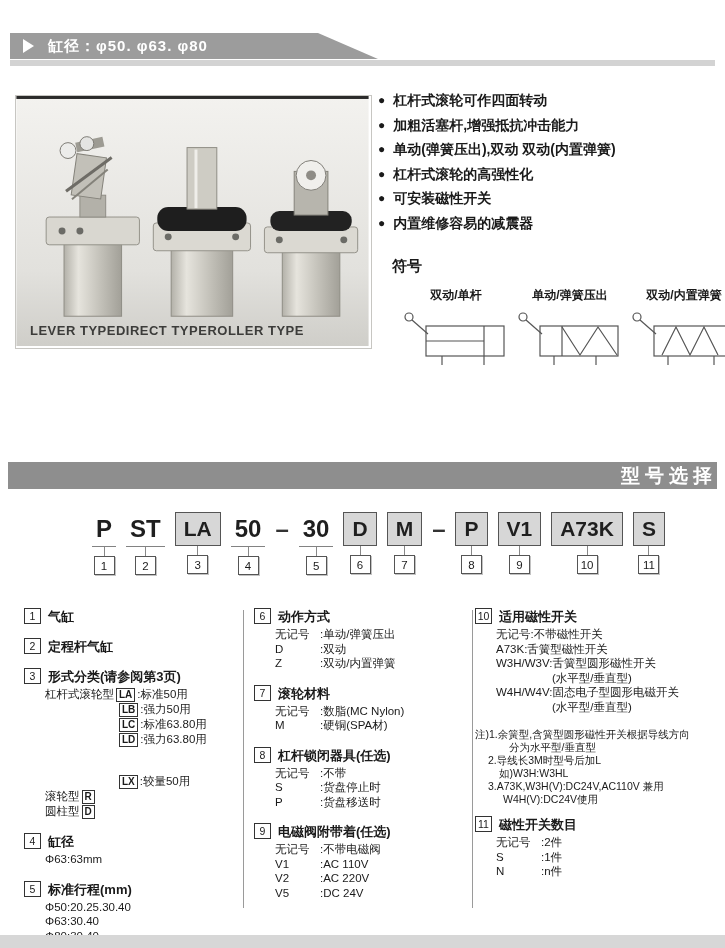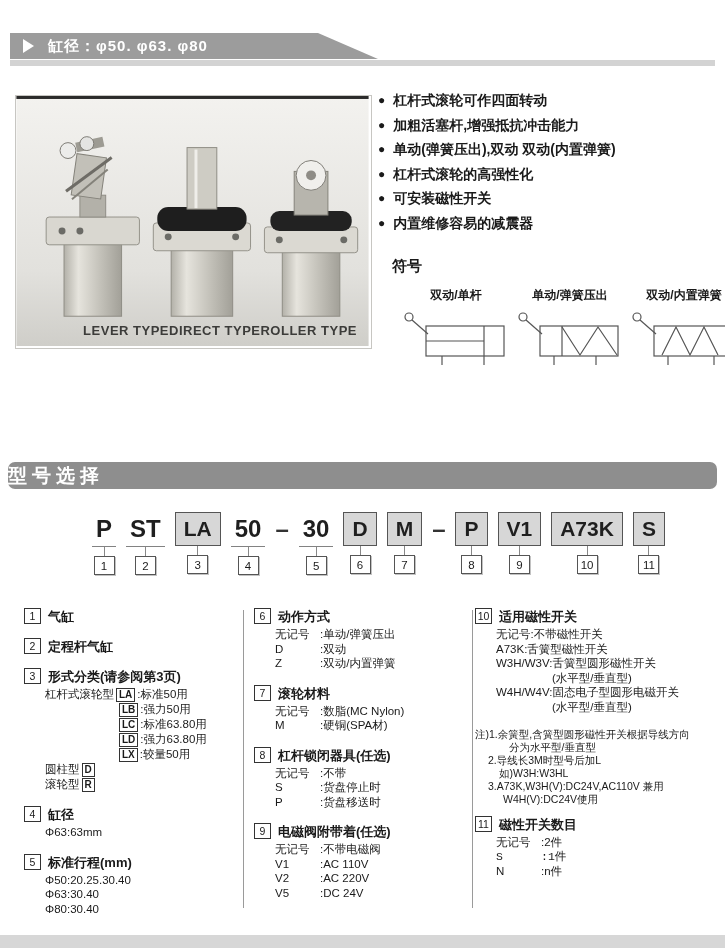--- a/index.html
+++ b/index.html
@@ -10,41 +10,41 @@
   .topbar{position:absolute;left:10px;top:33px;width:368px;height:26px;background:#9c9c9c;
           clip-path:polygon(0 0,308px 0,368px 26px,0 26px);
           display:flex;align-items:center;color:#fff;font-weight:700;font-size:15px;letter-spacing:1px;}
   .topbar .tri{width:0;height:0;border-top:7px solid transparent;border-bottom:7px solid transparent;
                border-left:11px solid #fff;margin:0 14px 0 13px;}
   .topstrip{position:absolute;left:10px;top:60px;width:705px;height:6px;background:#d3d3d3;}
 
   
   .photo{position:absolute;left:15px;top:95px;width:355px;height:252px;border:1px solid #c7c6c2;}
   .photo svg{display:block;}
-  .photo-labels{position:absolute;left:0;bottom:10px;width:100%;display:flex;justify-content:flex-end;
+  .photo-labels{position:absolute;left:0;bottom:10px;width:100%;display:flex;justify-content:flex-start;
                 padding:0 14px;box-sizing:border-box;}
   .photo-labels span{font-size:13px;font-weight:700;color:#3c3c3a;letter-spacing:.5px;}
 
   
   .features{position:absolute;left:378px;top:93px;width:347px;}
   .feat{display:flex;align-items:flex-start;margin-bottom:9px;font-size:14px;font-weight:600;line-height:15.5px;}
   .feat .dot{font-size:12px;margin-right:8px;line-height:15.5px;}
 
   
   .symwrap{position:absolute;left:392px;top:241px;width:349px;margin-top:16px;}
   .sym-title{font-size:15px;font-weight:700;margin-bottom:11px;}
   .sym-row{display:flex;justify-content:flex-end;}
   .sym{width:114px;text-align:center;}
   .sym .lbl{font-size:12px;font-weight:700;margin-bottom:1px;white-space:nowrap;}
   .sym svg{display:block;margin:0 auto;}
 
   
   .selbar{position:absolute;left:8px;top:462px;width:709px;height:27px;background:#8e8e8e;
-          display:flex;align-items:center;justify-content:flex-start;color:#fff;font-size:19px;
-          font-weight:700;letter-spacing:5px;border-radius:7px;}
+          display:flex;align-items:center;justify-content:flex-end;color:#fff;font-size:19px;
+          font-weight:700;letter-spacing:5px;}
 
   
   .coderow{position:absolute;left:92px;top:512px;display:flex;gap:10px;align-items:flex-start;}
   .part{display:flex;flex-direction:column;align-items:center;}
   .code{height:34px;display:flex;align-items:center;font-size:24px;font-weight:700;color:#1f1f1f;}
   .code.plain{border-bottom:1px solid #828282;padding:0 4px;}
   .code.boxed{background:#d7d7d7;border:1px solid #555;padding:0 8px;font-size:21px;height:32px;}
   .conn{width:1px;height:9px;background:#888;}
   .numbox{min-width:17px;height:17px;padding:0 1px;border:1px solid #555;background:#fff;
           display:flex;align-items:center;justify-content:center;font-size:11.5px;box-shadow:1px 1px 0 #c2c2c2;}
@@ -285,23 +285,23 @@
       </div>
       <div class="sec">
         <div class="sec-hd"><span class="secnum">2</span><span class="sec-title">定程杆气缸</span></div>
       </div>
       <div class="sec">
         <div class="sec-hd"><span class="secnum">3</span><span class="sec-title">形式分类(请参阅第3页)</span></div>
         <div class="line" style="padding-left: 21px;"><span>杠杆式滚轮型</span><span class="codebox">LA</span><span>:标准50用</span></div>
         <div class="line" style="padding-left: 93px;"><span class="codebox">LB</span><span>:强力50用</span></div>
         <div class="line" style="padding-left: 93px;"><span class="codebox">LC</span><span>:标准63.80用</span></div>
         <div class="line" style="padding-left: 93px;"><span class="codebox">LD</span><span>:强力63.80用</span></div>
-        <div class="line" style="padding-left: 93px;"><span class="codebox">LX</span><span>:较量50用</span></div>
+        <div class="line" style="padding-left: 93px; margin-top: 27px;"><span class="codebox">LX</span><span>:较量50用</span></div>
+        <div class="line" style="padding-left: 21px;"><span>滚轮型</span><span class="codebox">R</span></div>
         <div class="line" style="padding-left: 21px;"><span>圆柱型</span><span class="codebox">D</span></div>
-        <div class="line" style="padding-left: 21px;"><span>滚轮型</span><span class="codebox">R</span></div>
       </div>
       <div class="sec">
         <div class="sec-hd"><span class="secnum">4</span><span class="sec-title">缸径</span></div>
         <div class="line" style="padding-left: 21px;">Φ63:63mm</div>
       </div>
       <div class="sec">
         <div class="sec-hd"><span class="secnum">5</span><span class="sec-title">标准行程(mm)</span></div>
         <div class="line" style="padding-left: 21px;">Φ50:20.25.30.40</div>
         <div class="line" style="padding-left: 21px;">Φ63:30.40</div>
         <div class="line" style="padding-left: 21px;">Φ80:30.40</div>
@@ -349,19 +349,19 @@
         <div class="line" style="padding-left: 0px;">注)1.余簧型,含簧型圆形磁性开关根据导线方向</div>
         <div class="line" style="padding-left: 34px;">分为水平型/垂直型</div>
         <div class="line" style="padding-left: 13px;">2.导线长3M时型号后加L</div>
         <div class="line" style="padding-left: 24px;">如)W3H:W3HL</div>
         <div class="line" style="padding-left: 13px;">3.A73K,W3H(V):DC24V,AC110V 兼用</div>
         <div class="line" style="padding-left: 28px;">W4H(V):DC24V使用</div>
       </div>
       <div class="sec">
         <div class="sec-hd"><span class="secnum">11</span><span class="sec-title">磁性开关数目</span></div>
         <div class="line" style="padding-left: 21px;"><span class="k">无记号</span><span>:2件</span></div>
-        <div class="line" style="padding-left: 21px; font-family: Liberation Mono, monospace;"><span class="k">S</span><span>:1件</span></div>
+        <div class="line" style="padding-left: 21px;"><span class="k">S</span><span>:1件</span></div>
         <div class="line" style="padding-left: 21px;"><span class="k">N</span><span>:n件</span></div>
       </div>
     </div>
 
   <div class="footerstrip"></div>
 </div>
 
 </body></html>

